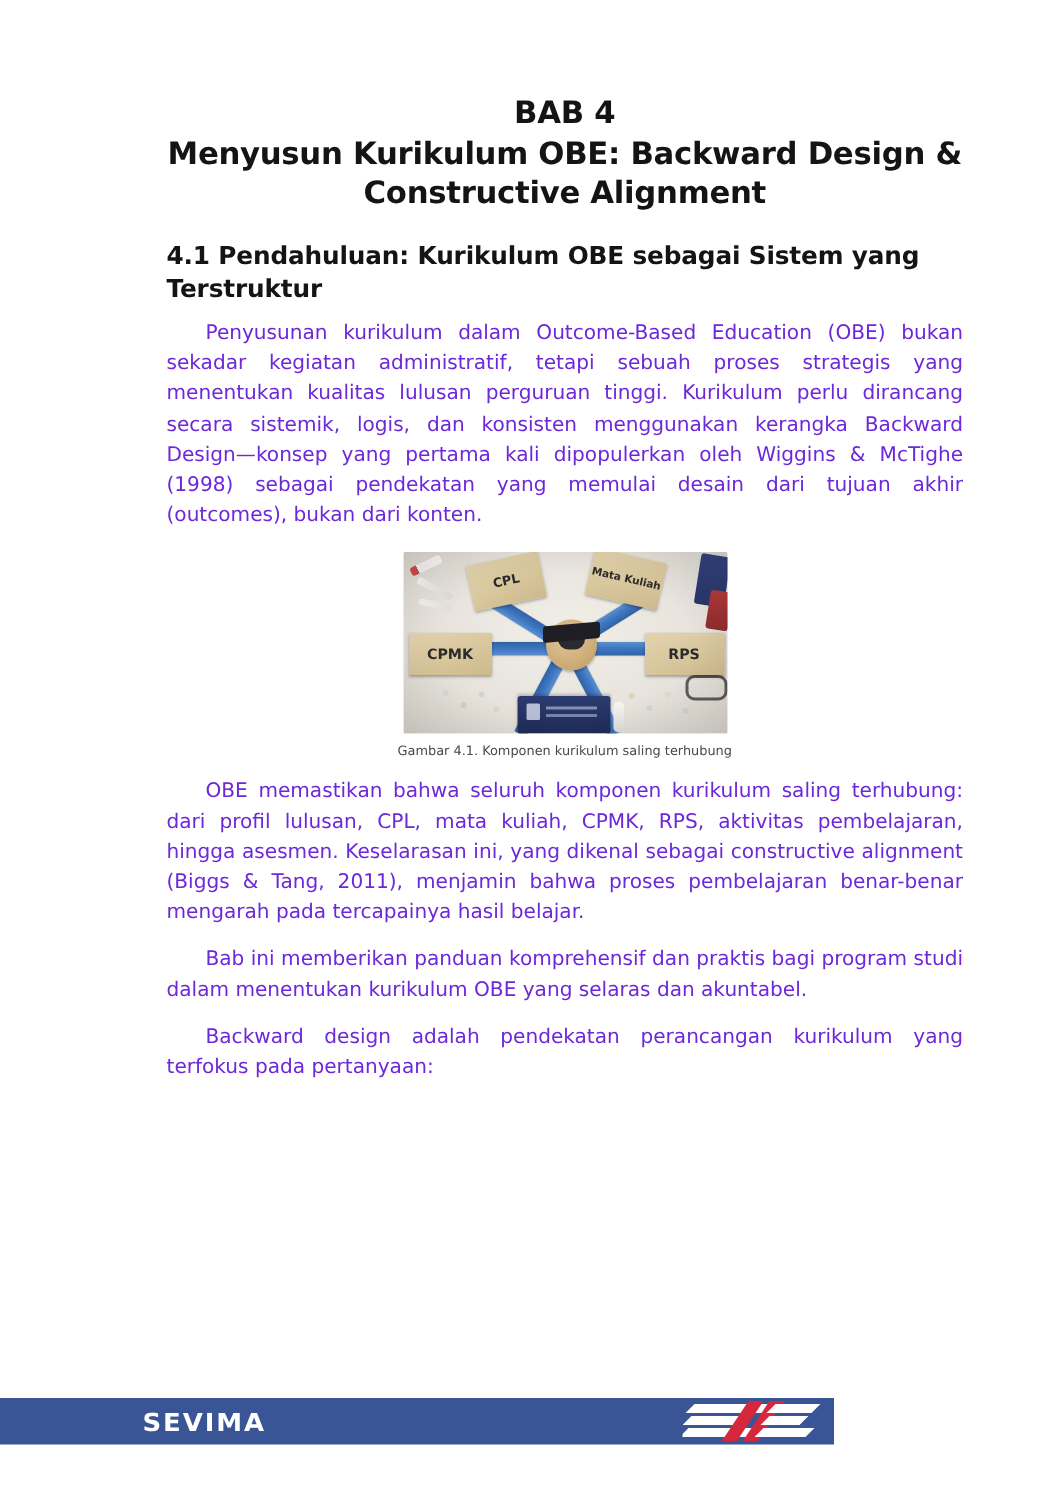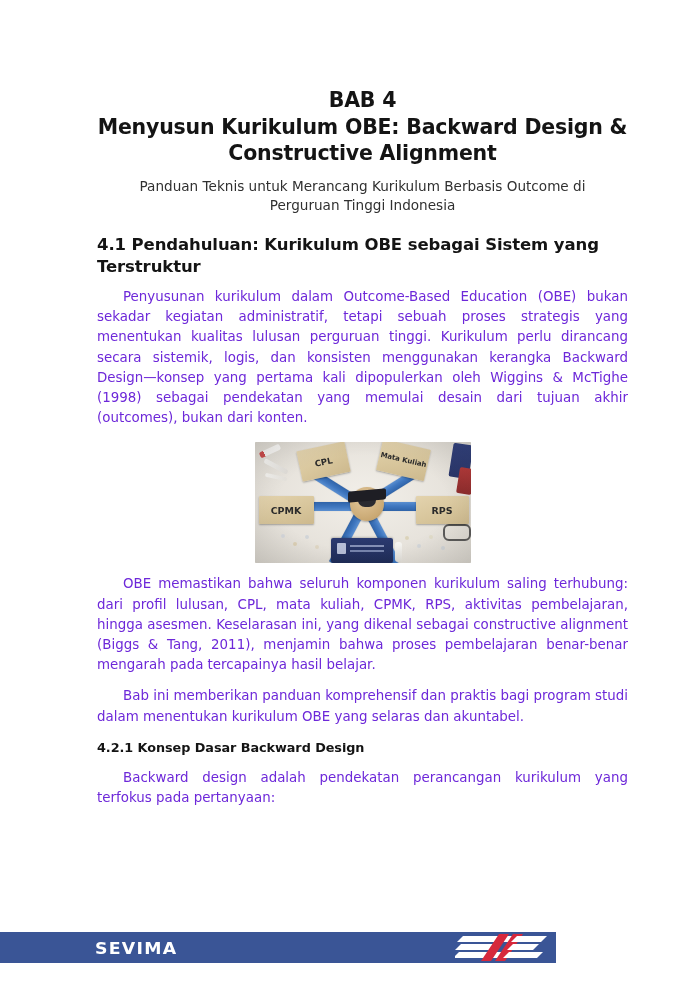--- a/index.html
+++ b/index.html
@@ -19,24 +19,23 @@
 
   .page {
     position: absolute;
     inset: 0;
     background: #fff;
   }
 
   
   .content {
     position: absolute;
-    left: 97px;
+    left: 111px;
     top: 0;
     width: 531px;
-    margin-top: 25px;
   }
 
   .chapter-block {
     text-align: center;
     padding-top: 62px;
   }
   .chapter-label,
   .chapter-title {
     font-weight: bold;
     font-size: 20.5px;
@@ -253,21 +252,20 @@
 </head>
 <body>
 
 <div class="page">
 
   <div class="content">
 
     <div class="chapter-block">
       <div class="chapter-label">BAB 4</div>
       <div class="chapter-title">Menyusun Kurikulum OBE: Backward Design &amp; Constructive Alignment</div>
-      <div class="subtitle">Panduan Teknis untuk Merancang Kurikulum Berbasis Outcome di Perguruan Tinggi Indonesia</div>
     </div>
 
     <h2 class="sec">4.1 Pendahuluan: Kurikulum OBE sebagai Sistem yang Terstruktur</h2>
 
     <p class="body">Penyusunan kurikulum dalam Outcome-Based Education (OBE) bukan sekadar kegiatan administratif, tetapi sebuah proses strategis yang menentukan kualitas lulusan perguruan tinggi. Kurikulum perlu dirancang secara sistemik, logis, dan konsisten menggunakan kerangka Backward Design—konsep yang pertama kali dipopulerkan oleh Wiggins &amp; McTighe (1998) sebagai pendekatan yang memulai desain dari tujuan akhir (outcomes), bukan dari konten.</p>
 
     <div class="figure">
       <div class="photo">
         <div class="surface"></div>
 
@@ -304,26 +302,26 @@
         <div class="cap-dome"></div>
         <div class="cap-board"></div>
 
         <div class="card card-cpl">CPL</div>
         <div class="card card-matkul">Mata Kuliah</div>
         <div class="card card-cpmk">CPMK</div>
         <div class="card card-rps">RPS</div>
 
         <div class="vignette"></div>
       </div>
+      <div class="caption">Gambar 4.1.  Komponen kurikulum saling terhubung</div>
     </div>
 
     <p class="body tight">OBE memastikan bahwa seluruh komponen kurikulum saling terhubung: dari profil lulusan, CPL, mata kuliah, CPMK, RPS, aktivitas pembelajaran, hingga asesmen. Keselarasan ini, yang dikenal sebagai constructive alignment (Biggs &amp; Tang, 2011), menjamin bahwa proses pembelajaran benar-benar mengarah pada tercapainya hasil belajar.</p>
     <p class="body tight">Bab ini memberikan panduan komprehensif dan praktis bagi program studi dalam menentukan kurikulum OBE yang selaras dan akuntabel.</p>
 
-    <h3 class="subsec">4.2.1 Konsep Dasar Backward Design</h3>
     <p class="body tight">Backward design adalah pendekatan perancangan kurikulum yang terfokus pada pertanyaan:</p>
 
   </div>
 
   <div class="footer">
     <div class="footer-bar"></div>
 
     <div class="brand">SEVIMA</div>
 
     <svg class="bar-logo" viewBox="0 0 96 27">

